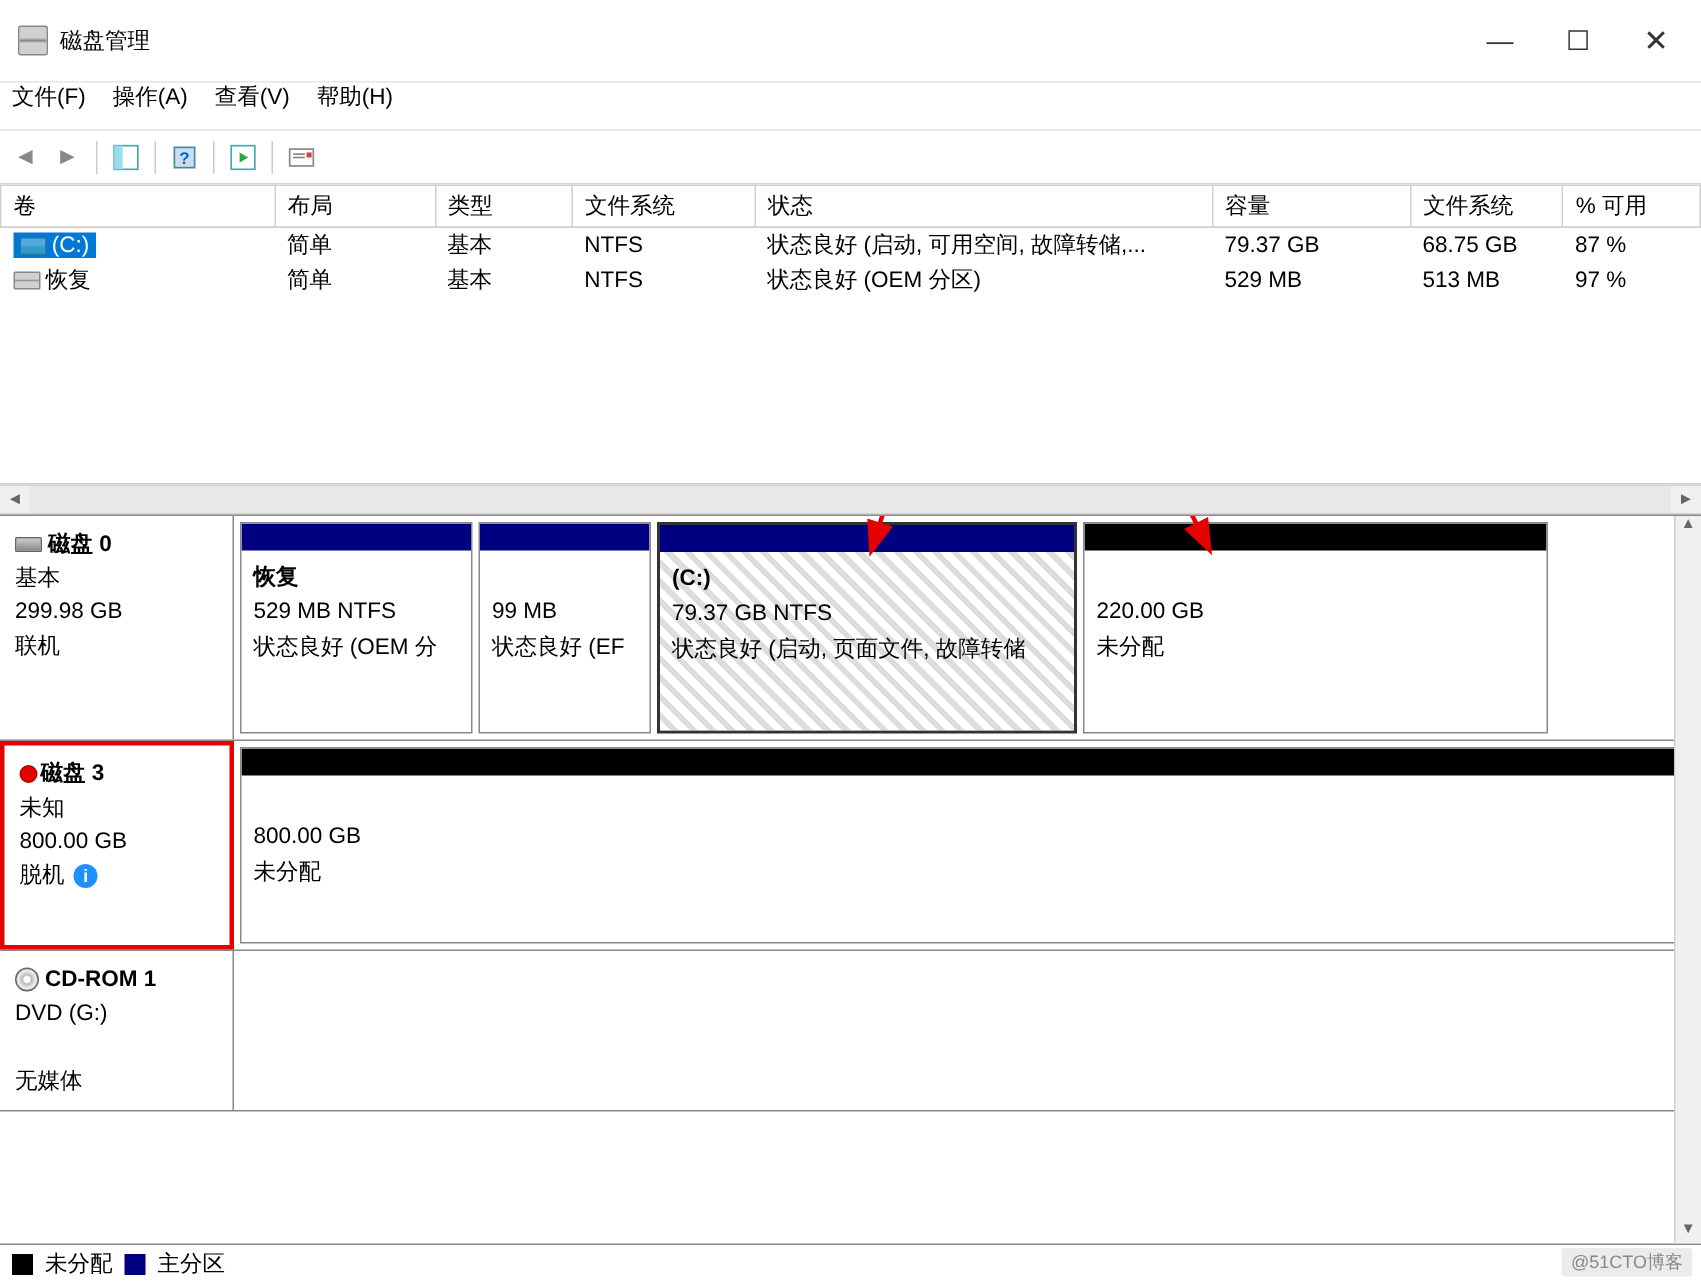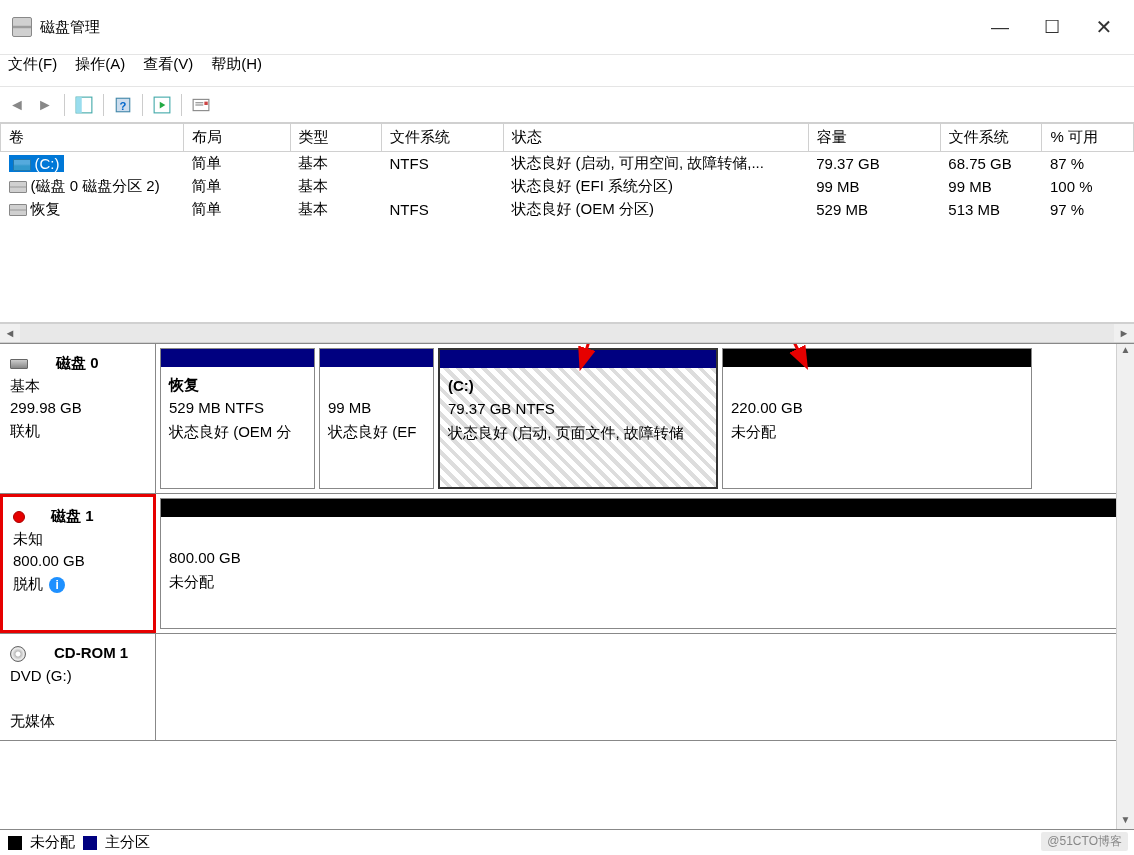--- a/index.html
+++ b/index.html
@@ -21,21 +21,21 @@
 .vol-icon { display: inline-block; width: 18px; height: 12px; margin-right: 4px; background: linear-gradient(to bottom, #d0d0d0 40%, #999 50%, #d0d0d0 60%); border: 1px solid #888; border-radius: 1px; vertical-align: middle; }
 .vol-selected { background: #0078d7; color: #fff; display: inline-block; padding: 0 4px; }
 .vol-selected .vol-icon { background: linear-gradient(to bottom,#5ad 40%,#39c 60%); border-color:#27a; }
 .table-area { height: 200px; overflow: hidden; border-bottom: 1px solid #d0d0d0; }
 .hscroll { height: 20px; display: flex; align-items: center; border-top: 1px solid #d0d0d0; border-bottom: 1px solid #d0d0d0; background: #f0f0f0; position: relative;}
 .hscroll .arrow { width: 20px; height: 18px; display:flex;align-items:center;justify-content:center; color:#666; font-size:11px;}
 .hscroll .track { flex:1; height:18px; background:#e8e8e8; }
 .graphical { flex: 1; overflow: hidden; border-top: 1px solid #888; position: relative;}
 .disk-row { display: flex; border-bottom: 1px solid #888; min-height: 140px; background: #fff; }
 .disk-label { width: 156px; border-right: 1px solid #888; padding: 8px 10px; font-size: 15px; line-height: 1.5; position: relative;}
-.disk-label .dname { font-weight: bold; margin-left: 24px; }
+.disk-label .dname { font-weight: bold; }
 .disk-label .dicon { display:inline-block; width:18px; height:10px; margin-right:4px; background:linear-gradient(to bottom,#ccc,#888); border:1px solid #666; border-radius:1px; vertical-align:middle;}
 .disk-parts { flex: 1; display: flex; gap: 4px; padding: 4px; }
 .part { border: 1px solid #888; display: flex; flex-direction: column; overflow: hidden; }
 .part .part-top { height: 18px; }
 .part .part-body { flex: 1; padding: 6px 8px; font-size: 15px; line-height: 1.55; white-space: nowrap; overflow: hidden; }
 .part .part-body .pname { font-weight: bold; }
 .part-primary .part-top { background: #000080; }
 .part-black .part-top { background: #000; }
 .part-selected .part-body { background: repeating-linear-gradient(45deg, #fff, #fff 5px, #ddd 5px, #ddd 9px); }
 .part-selected { border: 2px solid #333; }
@@ -134,30 +134,20 @@
         <td><span class="vol-selected"><span class="vol-icon"></span><span>(C:)</span></span></td>
         <td>简单</td>
         <td>基本</td>
         <td>NTFS</td>
         <td>状态良好 (启动, 可用空间, 故障转储,...</td>
         <td>79.37 GB</td>
         <td>68.75 GB</td>
         <td>87 %</td>
       </tr>
       <tr>
-        <td><span class="vol-icon"></span><span>(磁盘 0 磁盘分区 2)</span></td>
-        <td>简单</td>
-        <td>基本</td>
-        <td></td>
-        <td>状态良好 (EFI 系统分区)</td>
-        <td>99 MB</td>
-        <td>99 MB</td>
-        <td>100 %</td>
-      </tr>
-      <tr>
         <td><span class="vol-icon"></span><span>恢复</span></td>
         <td>简单</td>
         <td>基本</td>
         <td>NTFS</td>
         <td>状态良好 (OEM 分区)</td>
         <td>529 MB</td>
         <td>513 MB</td>
         <td>97 %</td>
       </tr>
     </tbody>
@@ -235,21 +225,21 @@
             <div class="pname">&nbsp;</div>
             <div>220.00 GB</div>
             <div>未分配</div>
           </div>
       </div>
     </div>
   </div>
 
   <div class="disk-row" style="min-height:140px;">
     <div class="disk-label red-box">
-      <div><span class="red-dot"></span><span class="dname">磁盘 1</span></div>
+      <div><span class="red-dot"></span><span class="dname">磁盘 3</span></div>
       <div>未知</div>
       <div>800.00 GB</div>
       <div><span>脱机</span> <span class="info-dot">i</span></div>
     </div>
     <div class="disk-parts">
       <div class="part part-black" style="flex:1;">
         <div class="part-top"></div>
         <div class="part-body">
             <div class="pname">&nbsp;</div>
             <div>800.00 GB</div>

